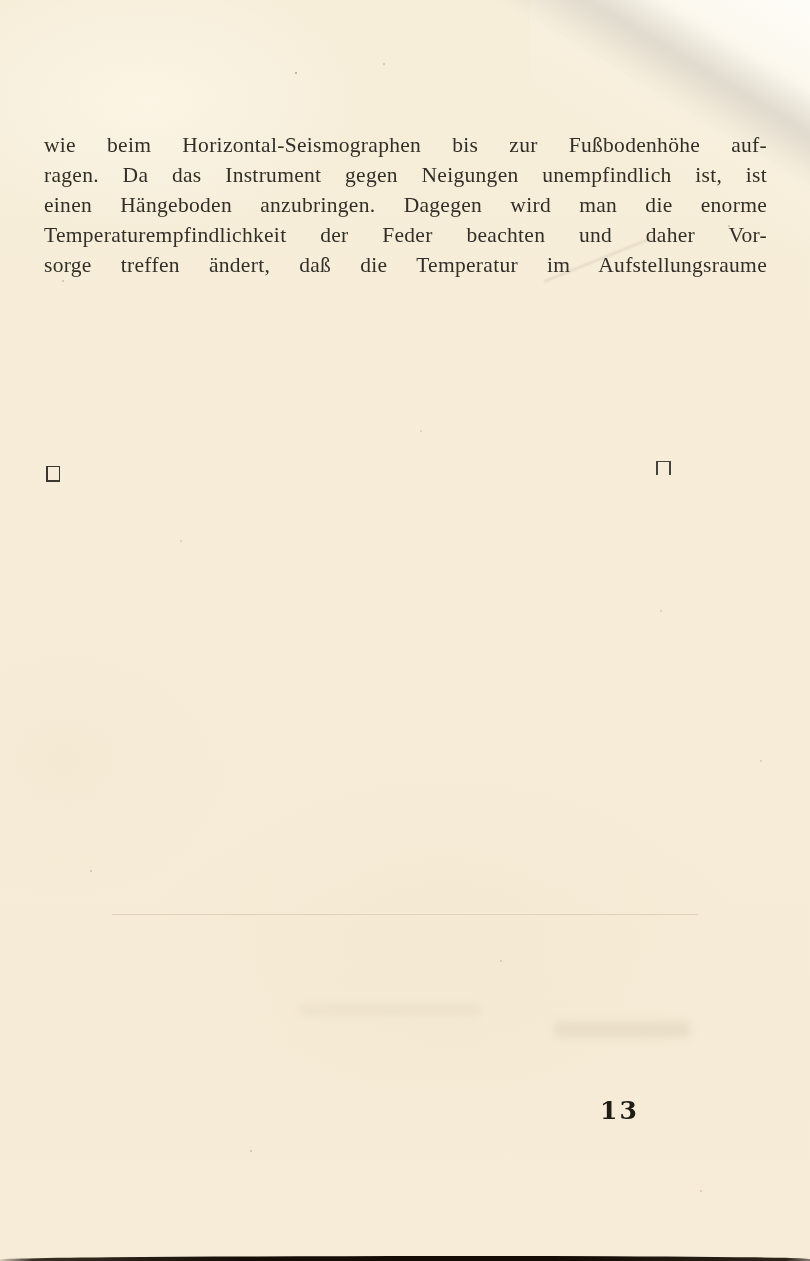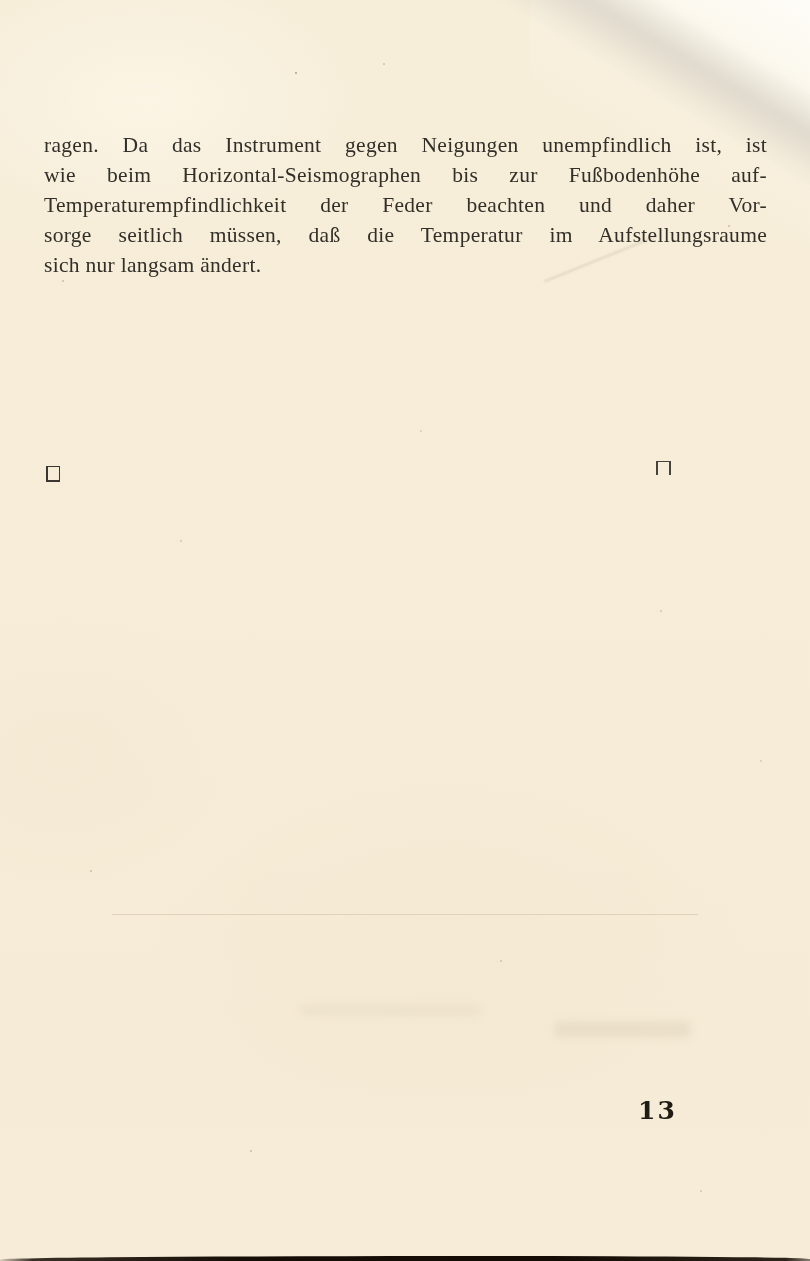--- a/index.html
+++ b/index.html
@@ -105,21 +105,21 @@
     width: 11px;
     height: 13px;
     border-left: 2px solid #46423c;
     border-top: 1px solid #46423c;
     border-right: 2px solid #46423c;
     background: transparent;
   }
   
   .page-number {
     position: absolute;
-    left: 638px;
+    left: 600px;
     top: 1096px;
     font-family: "DejaVu Serif", serif;
     font-weight: bold;
     font-size: 25px;
     letter-spacing: 2px;
     color: #1f1b15;
   }
   
   .showthrough-line {
     position: absolute;
@@ -189,25 +189,25 @@
 </head>
 <body>
 
 <div class="page">
 
   <div class="corner-fold"></div>
   <div class="crease-shadow"></div>
   <div class="crease-line-2"></div>
 
   <div class="body-text">
+    <div class="line">wie beim Horizontal-Seismographen bis zur Fußbodenhöhe auf-</div>
     <div class="line">ragen. Da das Instrument gegen Neigungen unempfindlich ist, ist</div>
-    <div class="line">wie beim Horizontal-Seismographen bis zur Fußbodenhöhe auf-</div>
+    <div class="line">einen Hängeboden anzubringen. Dagegen wird man die enorme</div>
     <div class="line">Temperaturempfindlichkeit der Feder beachten und daher Vor-</div>
-    <div class="line">sorge seitlich müssen, daß die Temperatur im Aufstellungsraume</div>
-    <div class="line last">sich nur langsam ändert.</div>
+    <div class="line">sorge treffen ändert, daß die Temperatur im Aufstellungsraume</div>
   </div>
 
   <div class="mark-square"></div>
   <div class="mark-bracket"></div>
 
   <div class="showthrough-line"></div>
   <div class="ghost-smudge-1"></div>
   <div class="ghost-smudge-2"></div>
   <div class="specks"></div>
 

